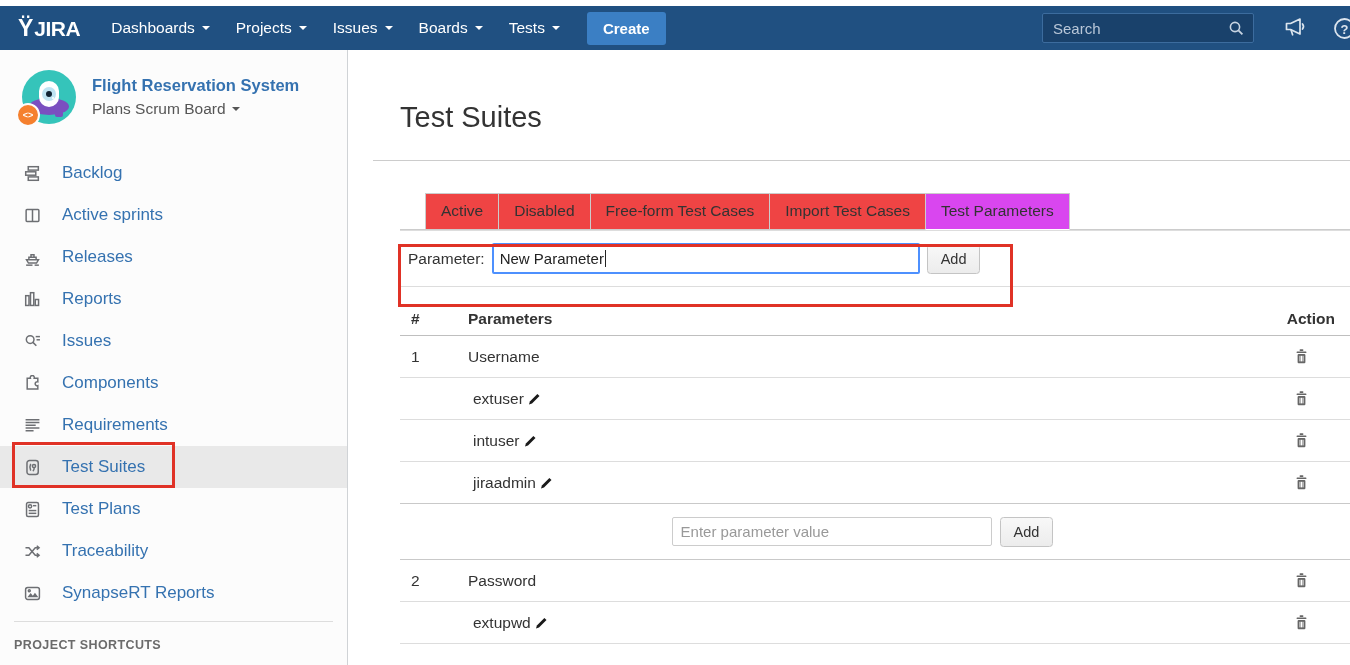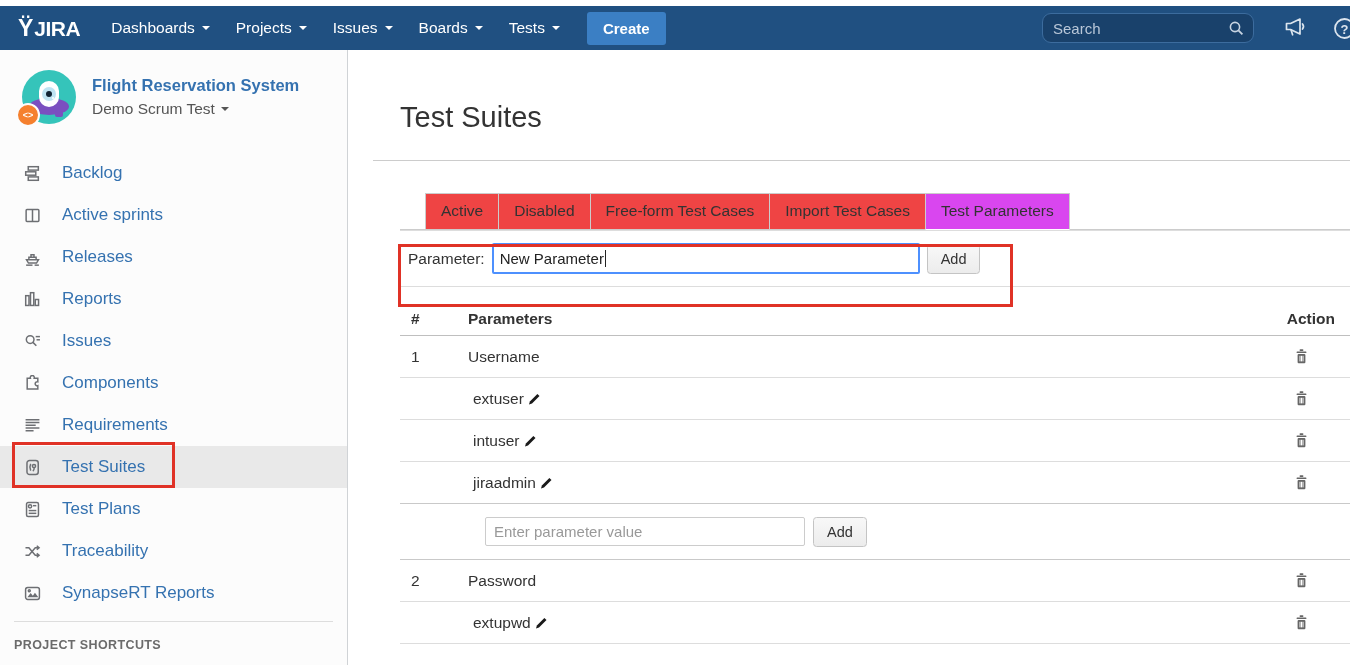--- a/index.html
+++ b/index.html
@@ -15,21 +15,21 @@
   .logo .word { font-size:21px; font-weight:700; letter-spacing:-0.5px; }
   .nav-menu { display:flex; height:100%; align-items:center; }
   .nav-item { display:flex; align-items:center; color:#fff; font-size:15.5px;
     padding:0 13px; height:100%; cursor:pointer; white-space:nowrap; }
   .caret-down { width:0; height:0; border:4px solid transparent; border-top-color:#fff;
     margin-left:7px; margin-top:4px; }
   .create-btn { margin-left:14px; background:#3b7fc4; color:#fff; border:none; border-radius:3px;
     font-family:inherit; font-size:15px; font-weight:700; padding:8px 16px; cursor:pointer; }
   .nav-right { margin-left:auto; display:flex; align-items:center; height:100%; }
   .search-box { display:flex; align-items:center; width:212px; height:30px; background:#19416b;
-    border:1px solid #3c6c9e; border-radius:9px; padding:0 8px 0 10px; }
+    border:1px solid #3c6c9e; border-radius:2px; padding:0 8px 0 10px; }
   .search-box input { flex:1; background:transparent; border:none; outline:none; color:#e8eef5;
     font-family:inherit; font-size:15px; min-width:0; }
   .search-box input::placeholder { color:#b9c7d8; }
   .nav-icon { display:flex; align-items:center; justify-content:center; cursor:pointer; }
   .nav-icon.megaphone { margin-left:28px; }
   .nav-icon.help { margin-left:24px; margin-right:-7px; }
 
   
   .sidebar { position:absolute; left:0; top:50px; width:348px; height:615px; background:#fcfcfc;
     border-right:1px solid #d0d3d6; overflow:hidden; }
@@ -79,21 +79,21 @@
 
   .ptable { margin-top:15px; }
   .t-row { display:flex; align-items:center; height:42px; border-bottom:1px solid #ddd; font-size:15.5px; }
   .t-head { height:34px; border-bottom:1px solid #bfbfbf; font-weight:700; }
   .c-num { width:68px; padding-left:11px; flex:0 0 auto; }
   .c-name { flex:1; display:flex; align-items:center; }
   .c-action { width:110px; flex:0 0 auto; display:flex; justify-content:flex-end; padding-right:15px; }
   .t-head .c-action { font-weight:700; }
   .row-value .c-name { padding-left:5px; }
   .row-add { height:57px; border-top:1px solid #c9c9c9; border-bottom:1px solid #c9c9c9; margin-top:-1px; }
-  .row-add .c-name { padding-left:17px; }
+  .row-add .c-name { padding-left:17px;justify-content:center; }
   .val-input { width:320px; height:29px; border:1px solid #ccc; border-radius:2px; font-family:inherit;
     font-size:15px; color:#333; padding:0 8px; outline:none; }
   .val-input::placeholder { color:#999; }
   .row-add .aui-btn { margin-left:8px; }
   .edit-ic { margin-left:3px; display:flex; align-items:center; cursor:pointer; }
   .trash-btn { background:none; border:none; cursor:pointer; display:flex; align-items:center; padding:0; margin-right:26px; }
 
   
   .annotation { position:absolute; border:3px solid #e03226; pointer-events:none; }
   .anno-sidebar { left:12px; top:442px; width:163px; height:46px; }
@@ -170,21 +170,21 @@
                   <div class="av-glint"></div>
                 </div>
               </div>
             </div>
         </div>
         <div class="av-badge">&lt;&gt;</div>
       </div>
       <div class="proj-meta">
         <div class="proj-name">Flight Reservation System</div>
         <div class="board-name">
-          <span>Demo Scrum Test</span>
+          <span>Plans Scrum Board</span>
           <span class="caret-down"></span>
         </div>
       </div>
     </div>
     <nav class="side-menu">
         <div class="side-item">
     <span class="si-icon">
             <svg width="17" height="17" viewBox="0 0 16 16" fill="none" stroke="#6d6f73" stroke-width="1.4">
               <rect x="4" y="1.6" width="9.5" height="3.2"></rect>
               <rect x="1.6" y="6.4" width="9.5" height="3.2"></rect>

